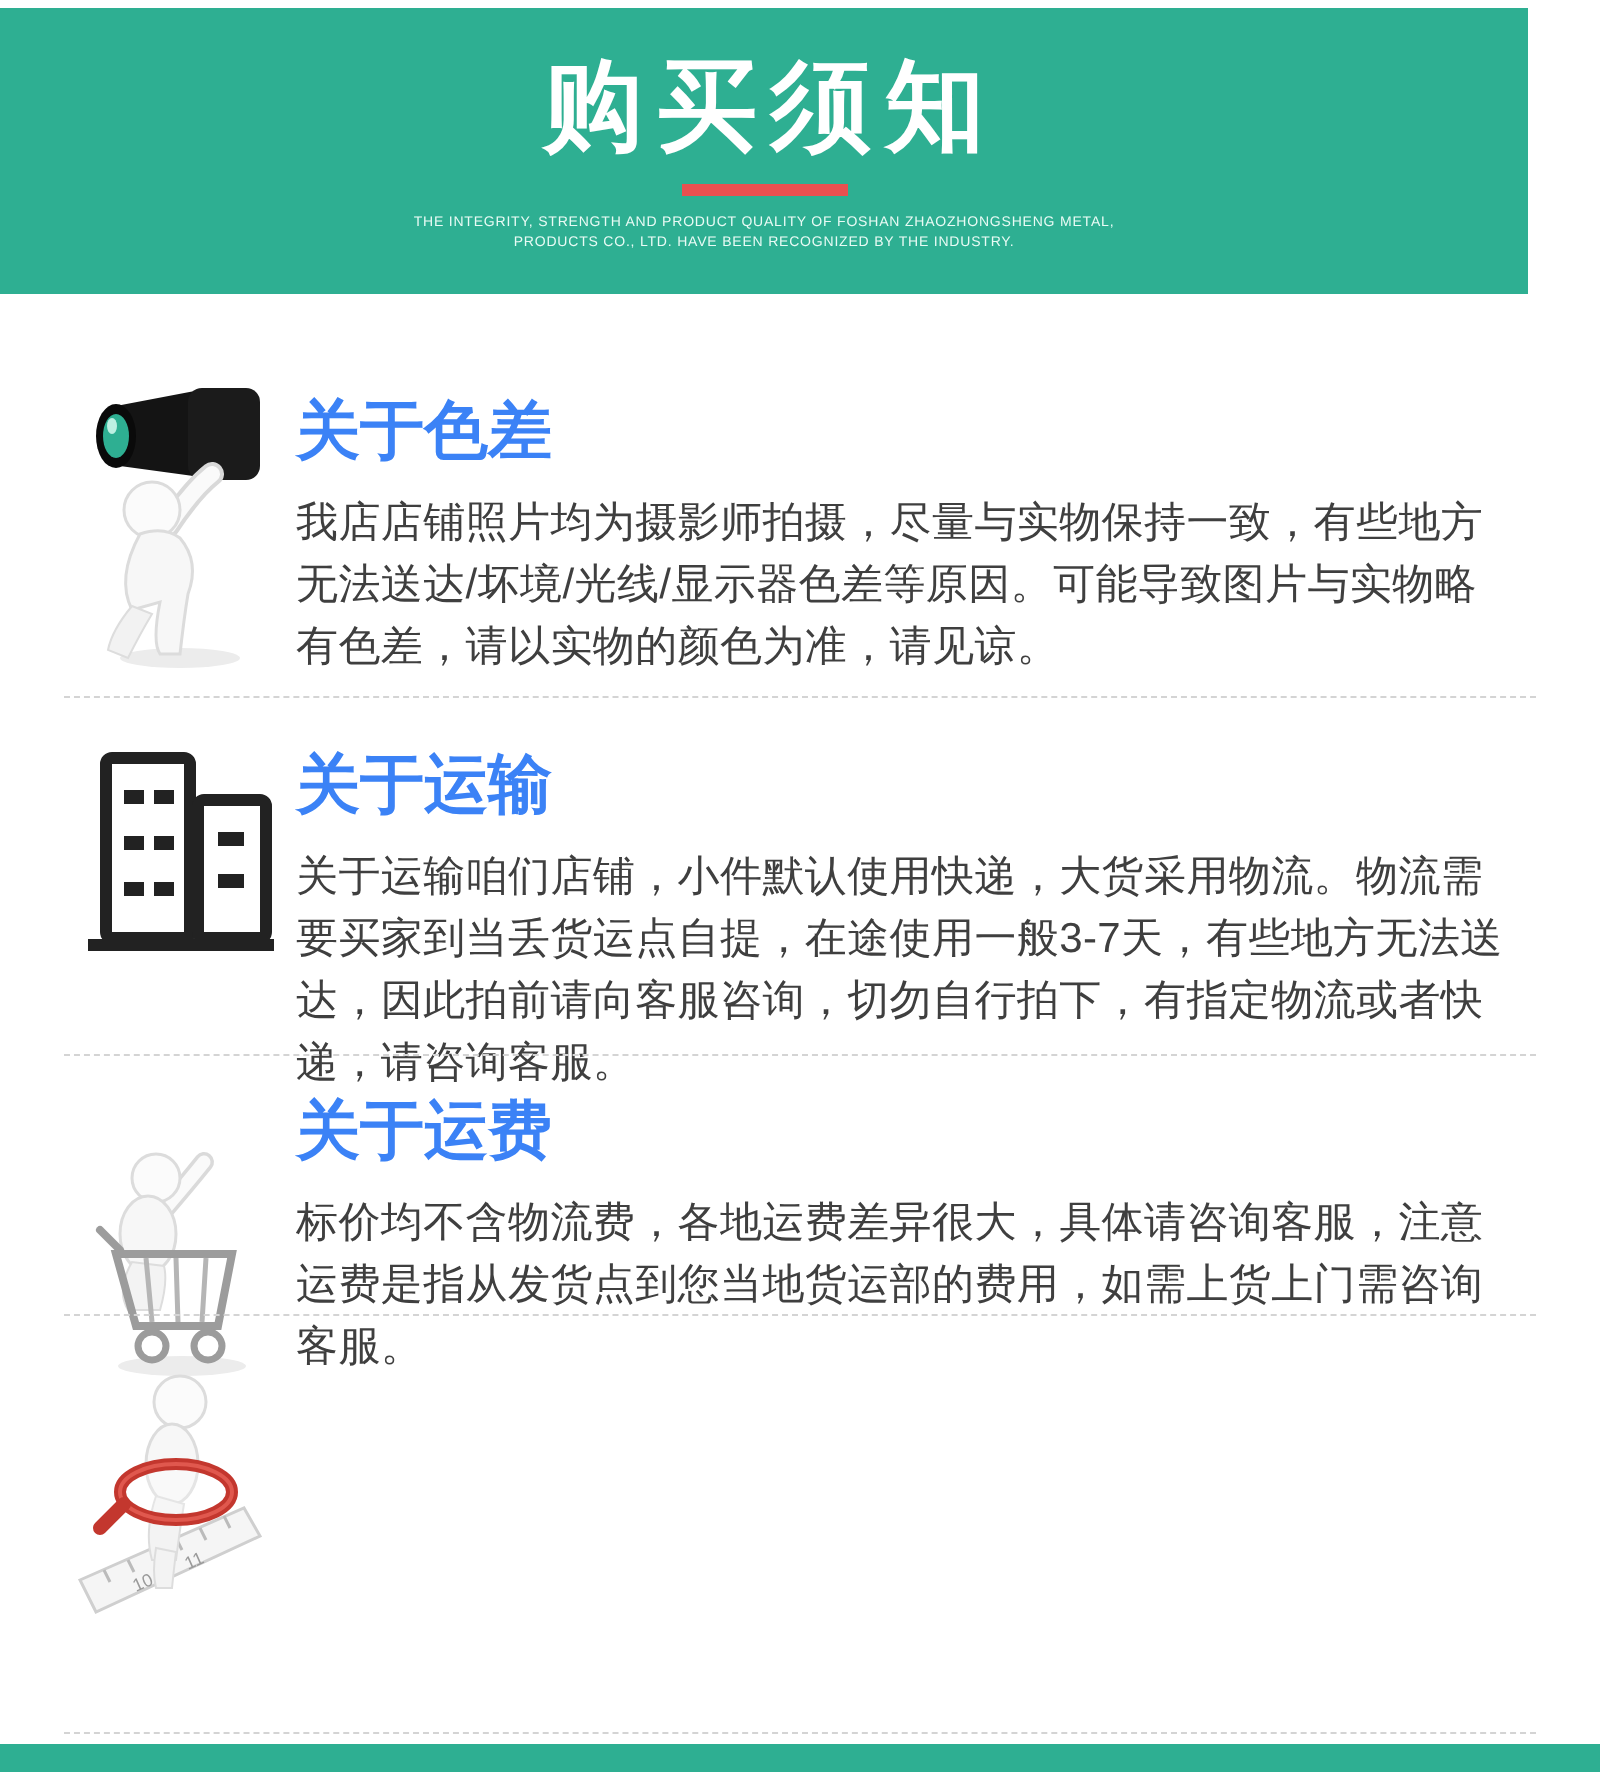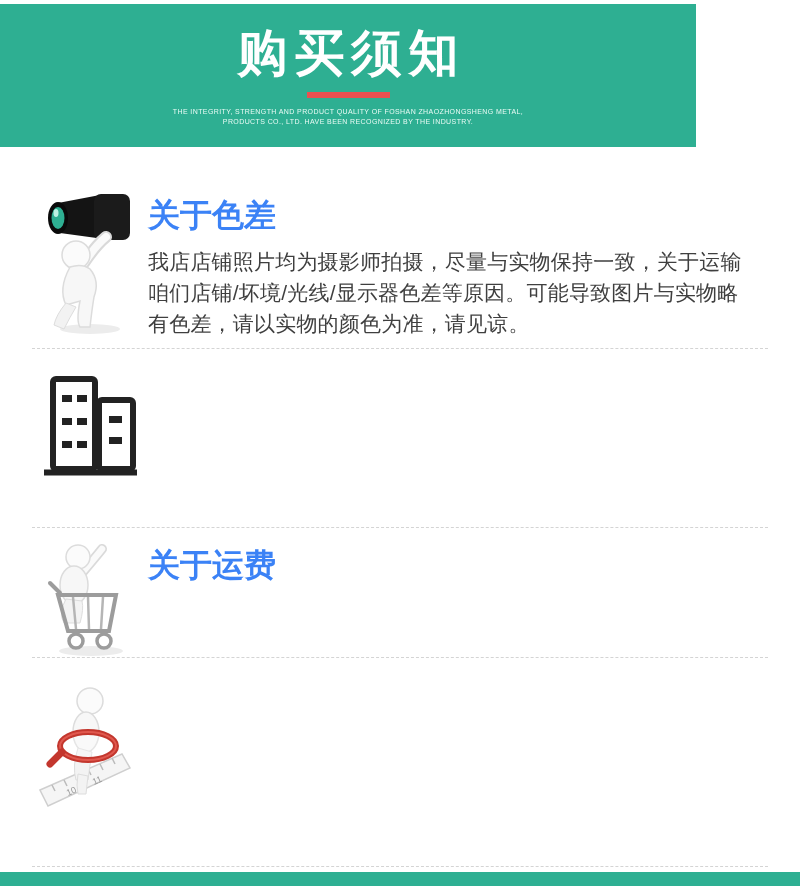--- a/index.html
+++ b/index.html
@@ -3,39 +3,39 @@
 <meta charset="utf-8">
 <style>
   * { margin:0; padding:0; box-sizing:border-box; }
   html,body { width:800px; }
   body {
     position:relative; width:800px; height:886px; background:#ffffff;
     font-family:"Liberation Sans","DejaVu Sans",sans-serif; overflow:hidden;
   }
   
   .header {
-    position:absolute; top:4px; left:0; width:696px; height:143px;
+    position:absolute; top:4px; left:0; width:764px; height:143px;
     background:#2eaf92; text-align:center;
   }
   .header-title {
     padding-top:22px; font-size:50px; font-weight:bold; color:#ffffff;
     letter-spacing:7px; text-indent:7px; line-height:1.1;
   }
   .accent-bar { width:83px; height:6px; background:#e95050; margin:11px auto 0; }
   .tagline { margin-top:9px; font-size:7px; line-height:10px; color:#e9fbf5; letter-spacing:.4px; }
   
   .section { position:absolute; left:40px; width:718px; display:flex; }
   .icon-col { width:108px; flex:none; }
   .text-col { flex:1; max-width:614px; }
   .sec-title { font-size:32px; font-weight:bold; color:#3b82f6; line-height:40px; margin-bottom:11px; }
   .sec-body { font-size:21px; line-height:31px; color:#3f3f3f; letter-spacing:.2px; text-align:left; }
   .divider { position:absolute; left:32px; width:736px; border-top:1px dashed #d4d4d4; }
   #sec-1 { top:195px; } #div-1 { top:348px; }
   #sec-2 { top:372px; } #div-2 { top:527px; }
-  #sec-3 { top:545px; } #div-3 { top:657px; }
+  #sec-3 { top:545px;align-items:flex-end; } #div-3 { top:657px; }
   #sec-4 { top:688px; } #div-4 { top:866px; }
   
   .footer-strip { position:absolute; left:0; top:872px; width:800px; height:14px; background:#2eaf92; }
   .icon-col svg { display:block; }
   #sec-2 .icon-col svg { margin-top:2px; margin-left:3px; }
   #sec-3 .icon-col svg { margin-top:-6px; margin-left:-4px; }
   #sec-4 .icon-col svg { margin-top:-4px; margin-left:-2px; }
   #sec-1 .icon-col svg { margin-top:-2px; }
 </style>
 </head>
@@ -63,40 +63,44 @@
 
       <path d="M44 70 Q56 52 66 44" stroke="#d9d9d9" stroke-width="12" fill="none" stroke-linecap="round"></path>
       <path d="M44 70 Q56 52 66 44" stroke="#fafafa" stroke-width="8" fill="none" stroke-linecap="round"></path>
       <circle cx="36" cy="62" r="14" fill="#fbfbfb" stroke="#dcdcdc" stroke-width="1.5"></circle>
       <path d="M30 74 Q18 96 26 112 L40 108 Q36 128 40 134 L50 134 Q52 116 54 104 Q60 88 50 76 Q42 70 30 74 Z" fill="#f7f7f7" stroke="#dcdcdc" stroke-width="1.5"></path>
       <path d="M26 110 Q16 122 14 132 L24 136 Q30 124 36 114 Z" fill="#f2f2f2" stroke="#ddd" stroke-width="1"></path>
     </svg>
   </div>
   <div class="text-col">
     <div class="sec-title">关于色差</div>
-    <div class="sec-body">我店店铺照片均为摄影师拍摄，尽量与实物保持一致，关于运输咱们店铺/坏境/光线/显示器色差等原因。可能导致图片与实物略有色差，请以实物的颜色为准，请见谅。</div>
+    <div class="sec-body">我店店铺照片均为摄影师拍摄，尽量与实物保持一致，有些地方无法送达/坏境/光线/显示器色差等原因。可能导致图片与实物略有色差，请以实物的颜色为准，请见谅。</div>
   </div>
 </div>
 <div class="divider" id="div-1"></div>
 
 <div class="section" id="sec-2">
   <div class="icon-col">
     <svg width="95" height="103" viewBox="0 0 95 103">
       <rect x="10" y="5" width="42" height="90" rx="3" fill="#fff" stroke="#222" stroke-width="6"></rect>
       <rect x="56" y="26" width="34" height="69" rx="3" fill="#fff" stroke="#222" stroke-width="6"></rect>
       <rect x="19" y="21" width="10" height="7" fill="#222"></rect>
         <rect x="34" y="21" width="10" height="7" fill="#222"></rect>
       <rect x="19" y="44" width="10" height="7" fill="#222"></rect>
         <rect x="34" y="44" width="10" height="7" fill="#222"></rect>
       <rect x="19" y="67" width="10" height="7" fill="#222"></rect>
         <rect x="34" y="67" width="10" height="7" fill="#222"></rect>
       <rect x="66" y="42" width="13" height="7" fill="#222"></rect>
       <rect x="66" y="63" width="13" height="7" fill="#222"></rect>
       <line x1="1" y1="98.5" x2="94" y2="98.5" stroke="#222" stroke-width="6"></line>
     </svg>
+  </div>
+  <div class="text-col">
+    <div class="sec-title">关于运输</div>
+    <div class="sec-body">关于运输咱们店铺，小件默认使用快递，大货采用物流。物流需要买家到当丢货运点自提，在途使用一般3-7天，有些地方无法送达，因此拍前请向客服咨询，切勿自行拍下，有指定物流或者快递，请咨询客服。</div>
   </div>
 </div>
 <div class="divider" id="div-2"></div>
 
 <div class="section" id="sec-3">
   <div class="icon-col">
     <svg width="100" height="118" viewBox="0 0 100 118">
       <ellipse cx="55" cy="112" rx="32" ry="5" fill="#ececec"></ellipse>
 
       <path d="M46 34 Q58 20 66 10" stroke="#dadada" stroke-width="10" fill="none" stroke-linecap="round"></path>
@@ -109,20 +113,21 @@
       <polygon points="22,56 80,56 73,92 32,92" fill="none" stroke="#9c9c9c" stroke-width="4"></polygon>
       <line x1="37" y1="58" x2="40" y2="90" stroke="#b5b5b5" stroke-width="2.5"></line>
       <line x1="52" y1="58" x2="53" y2="90" stroke="#b5b5b5" stroke-width="2.5"></line>
       <line x1="67" y1="58" x2="65" y2="90" stroke="#b5b5b5" stroke-width="2.5"></line>
       <circle cx="40" cy="102" r="7" fill="#fff" stroke="#9c9c9c" stroke-width="3.5"></circle>
       <circle cx="68" cy="102" r="7" fill="#fff" stroke="#9c9c9c" stroke-width="3.5"></circle>
     </svg>
   </div>
   <div class="text-col">
     <div class="sec-title">关于运费</div>
+    <div class="sec-body">标价均不含物流费，各地运费差异很大，具体请咨询客服，注意运费是指从发货点到您当地货运部的费用，如需上货上门需咨询客服。</div>
   </div>
 </div>
 <div class="divider" id="div-3"></div>
 
 <div class="section" id="sec-4">
   <div class="icon-col">
     <svg width="108" height="128" viewBox="0 0 108 128">
 
       <g>
         <polygon points="2,106 84,70 92,84 10,122" fill="#f5f5f5" stroke="#cfcfcf" stroke-width="1.5"></polygon>

